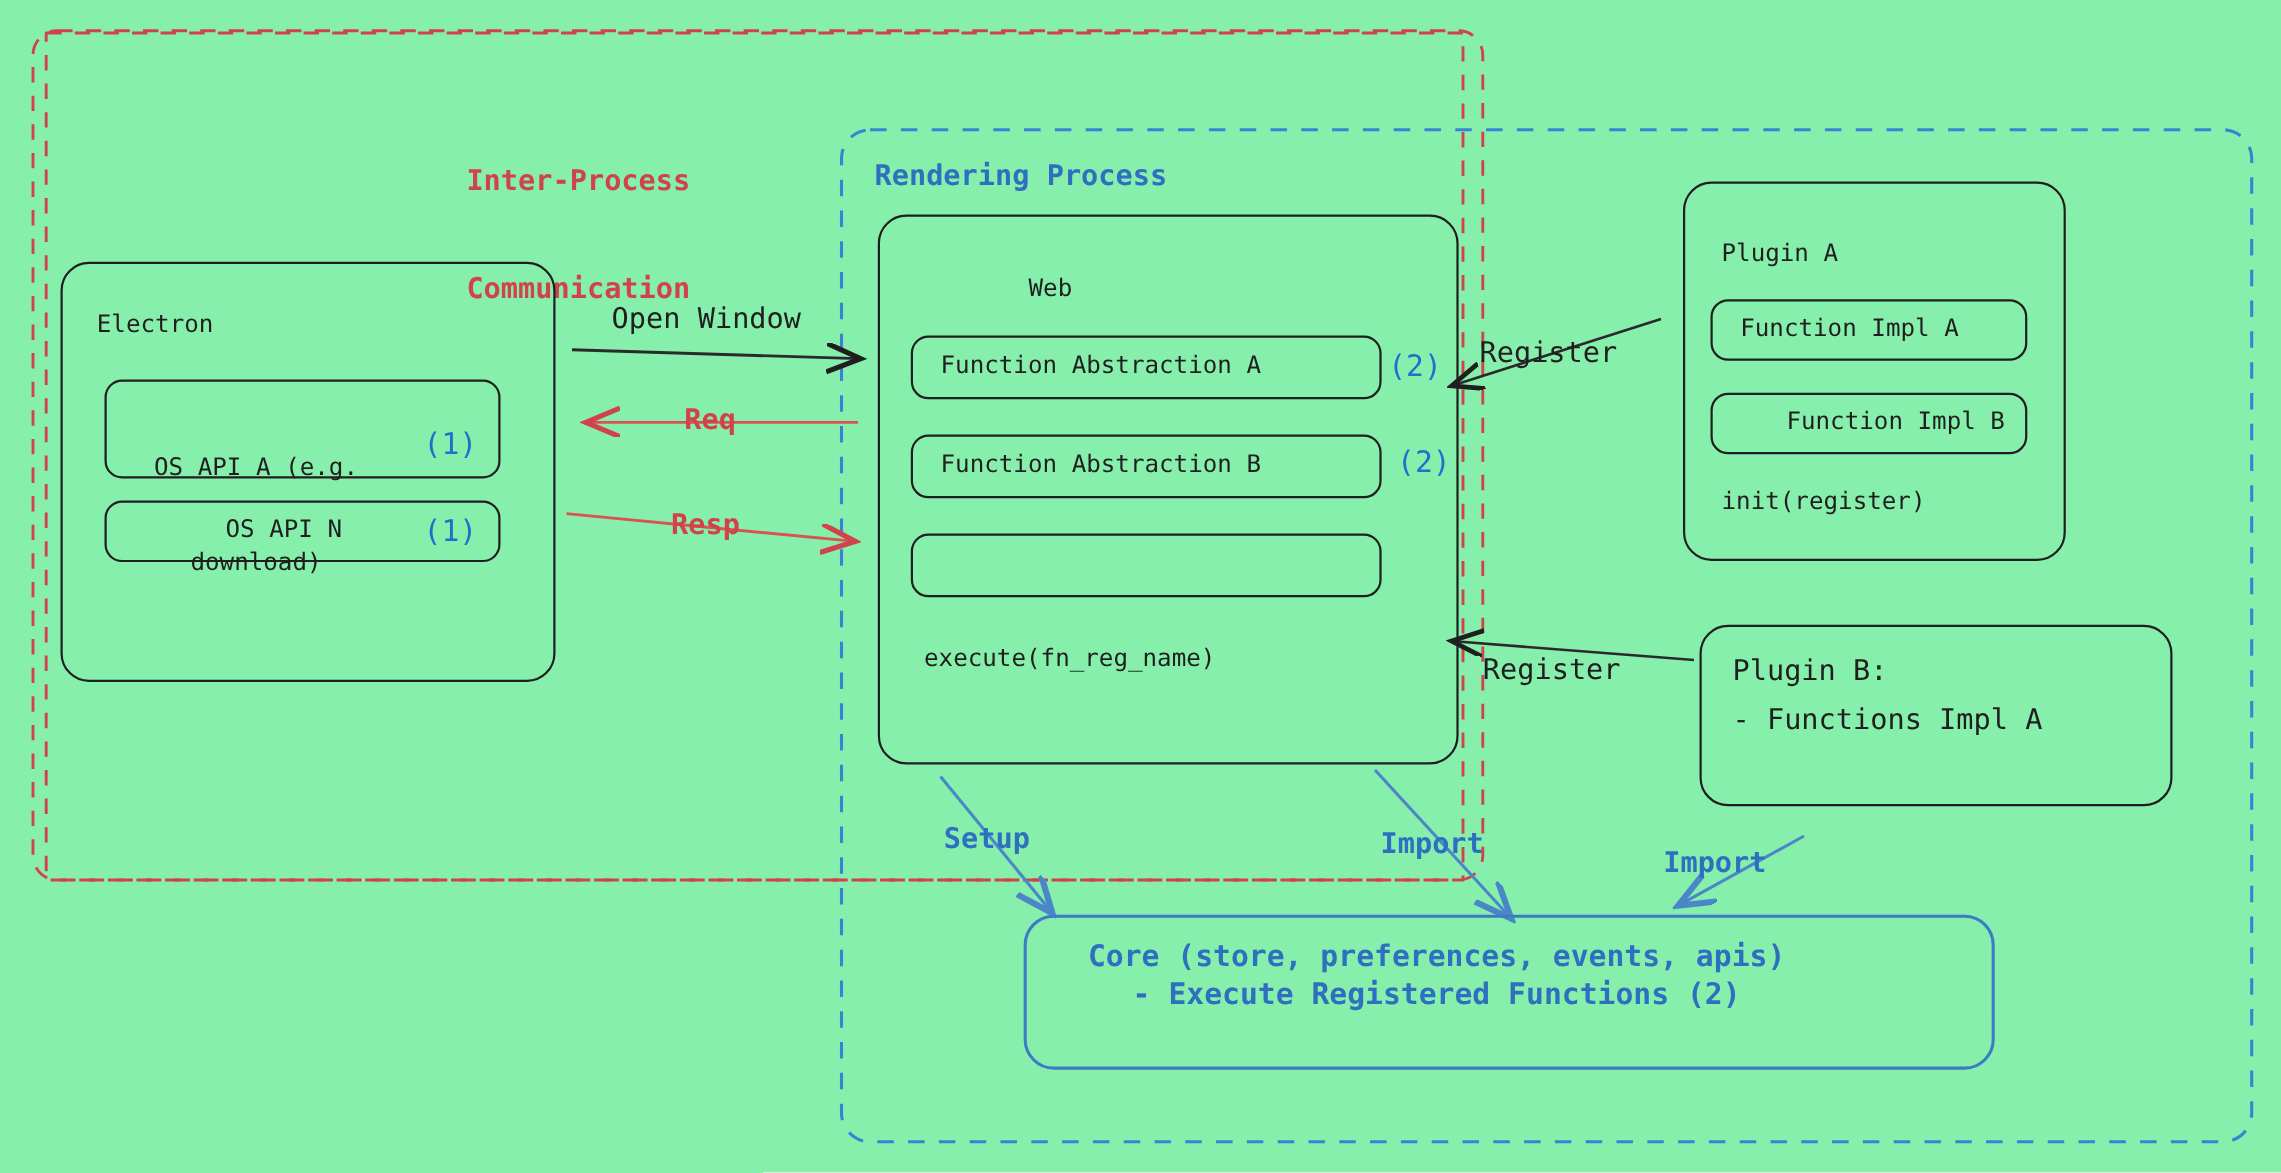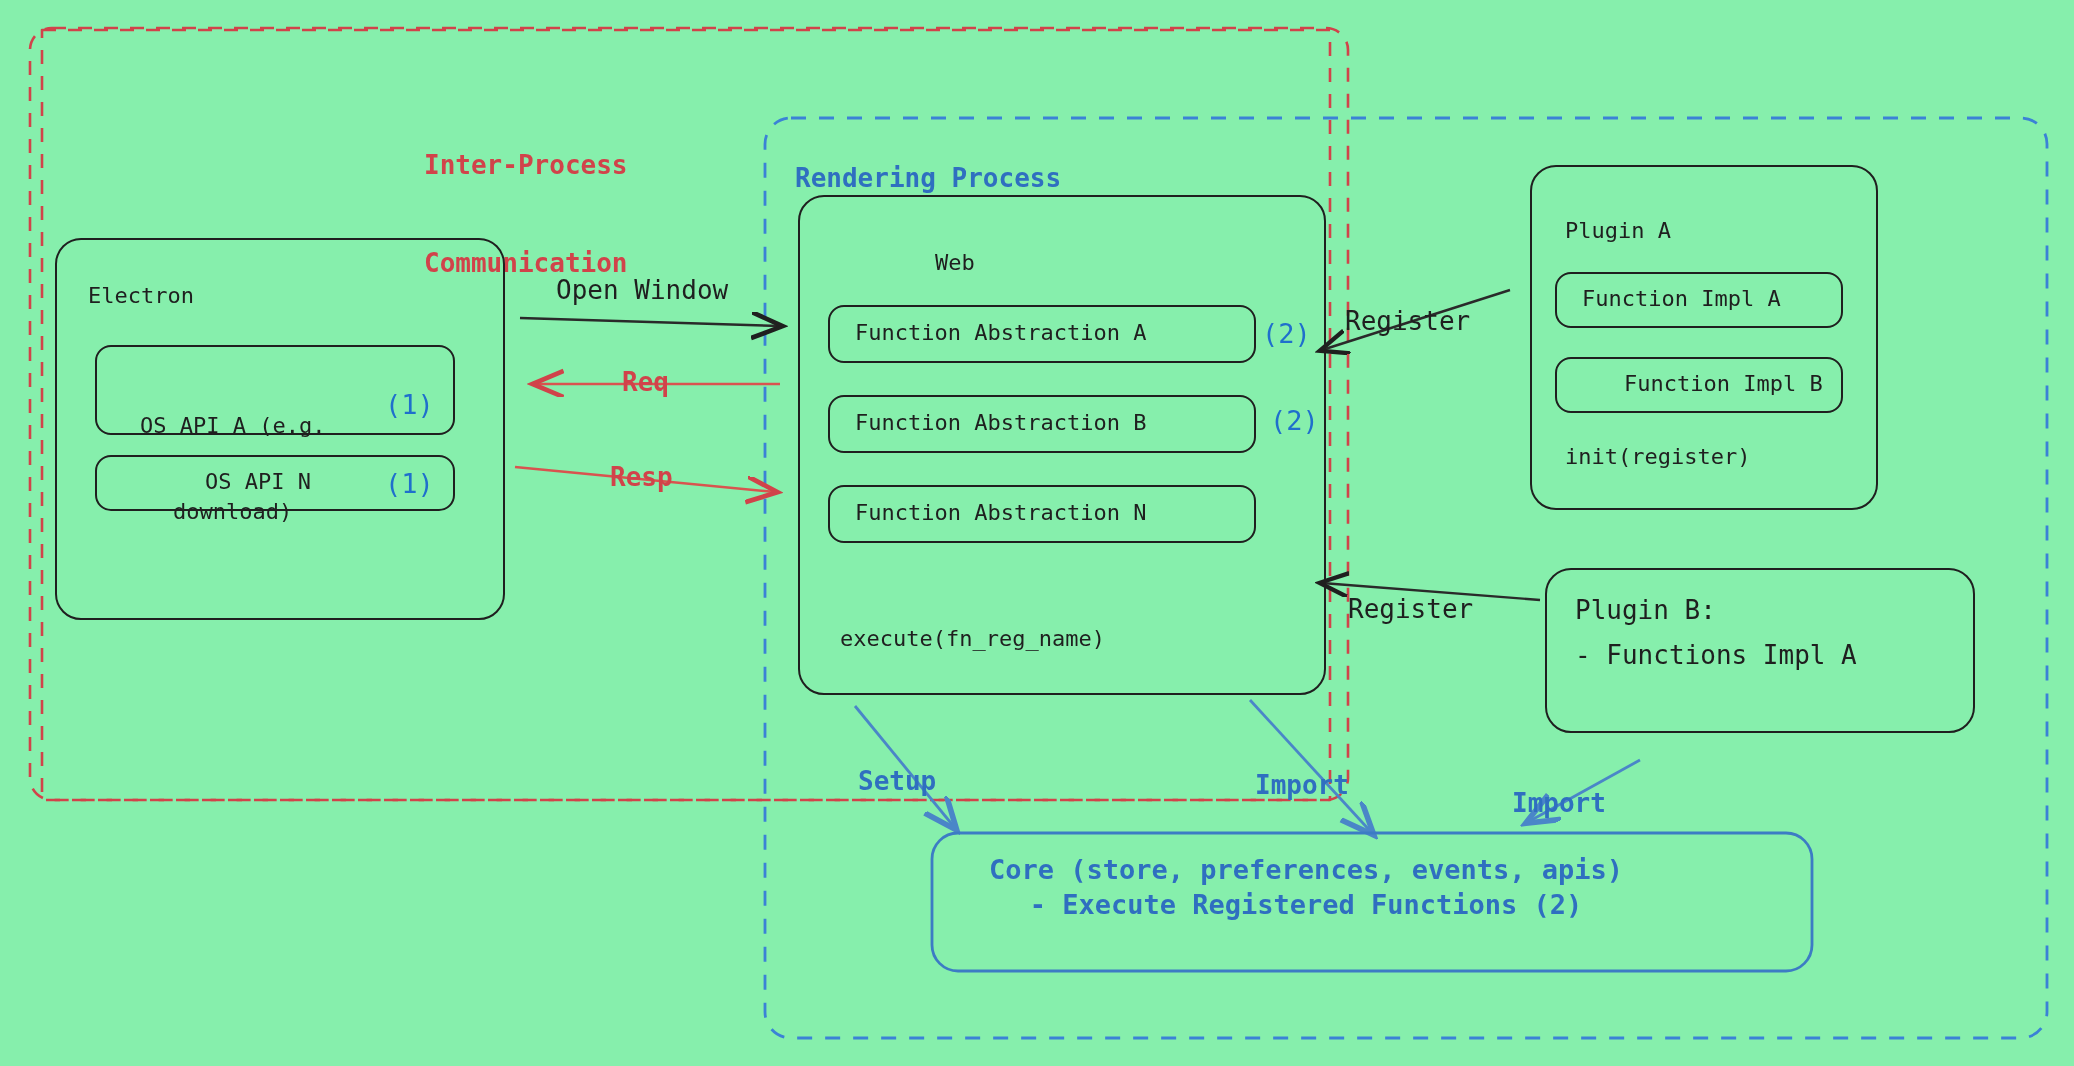--- a/index.html
+++ b/index.html
@@ -63,21 +63,20 @@
     color: #1f6fcc;
     font-size: 27px;
   }
   .red-txt {
     color: #d1434a;
     font-weight: bold;
   }
   .blue-txt {
     color: #2f6fc0;
     font-weight: bold;
-    margin-top: 18px;
   }
   .arrow-lbl {
     font-size: 26px;
   }
   .core-line {
     font-size: 27px;
     color: #2f6fc0;
     font-weight: bold;
     white-space: pre;
     text-align: center;
@@ -160,23 +159,22 @@
 
   <div class="inner-box" style="left:828px; top:305px; width:428px; height:58px;"></div>
   <div class="lbl box-text" style="left:855px; top:320px;">Function Abstraction A</div>
   <div class="lbl mark-blue" style="left:1262px; top:318px;">(2)</div>
 
   <div class="inner-box" style="left:828px; top:395px; width:428px; height:58px;"></div>
   <div class="lbl box-text" style="left:855px; top:410px;">Function Abstraction B</div>
   <div class="lbl mark-blue" style="left:1270px; top:405px;">(2)</div>
 
   <div class="inner-box" style="left:828px; top:485px; width:428px; height:58px;"></div>
-  <div class="lbl box-text" style="left:855px; top:500px;">Function Abstraction N</div>
-
-  <div class="lbl box-text" style="left:840px; top:586px;margin-top:40px;">execute(fn_reg_name)</div>
+
+  <div class="lbl box-text" style="left:840px; top:586px;">execute(fn_reg_name)</div>
 
   <div class="node" style="left:1530px; top:165px; width:348px; height:345px;"></div>
   <div class="lbl box-text" style="left:1565px; top:218px;">Plugin A</div>
 
   <div class="inner-box" style="left:1555px; top:272px; width:288px; height:56px;"></div>
   <div class="lbl box-text" style="left:1582px; top:286px;">Function Impl A</div>
 
   <div class="inner-box" style="left:1555px; top:357px; width:288px; height:56px;"></div>
   <div class="lbl box-text" style="left:1624px; top:371px;">Function Impl B</div>
 

